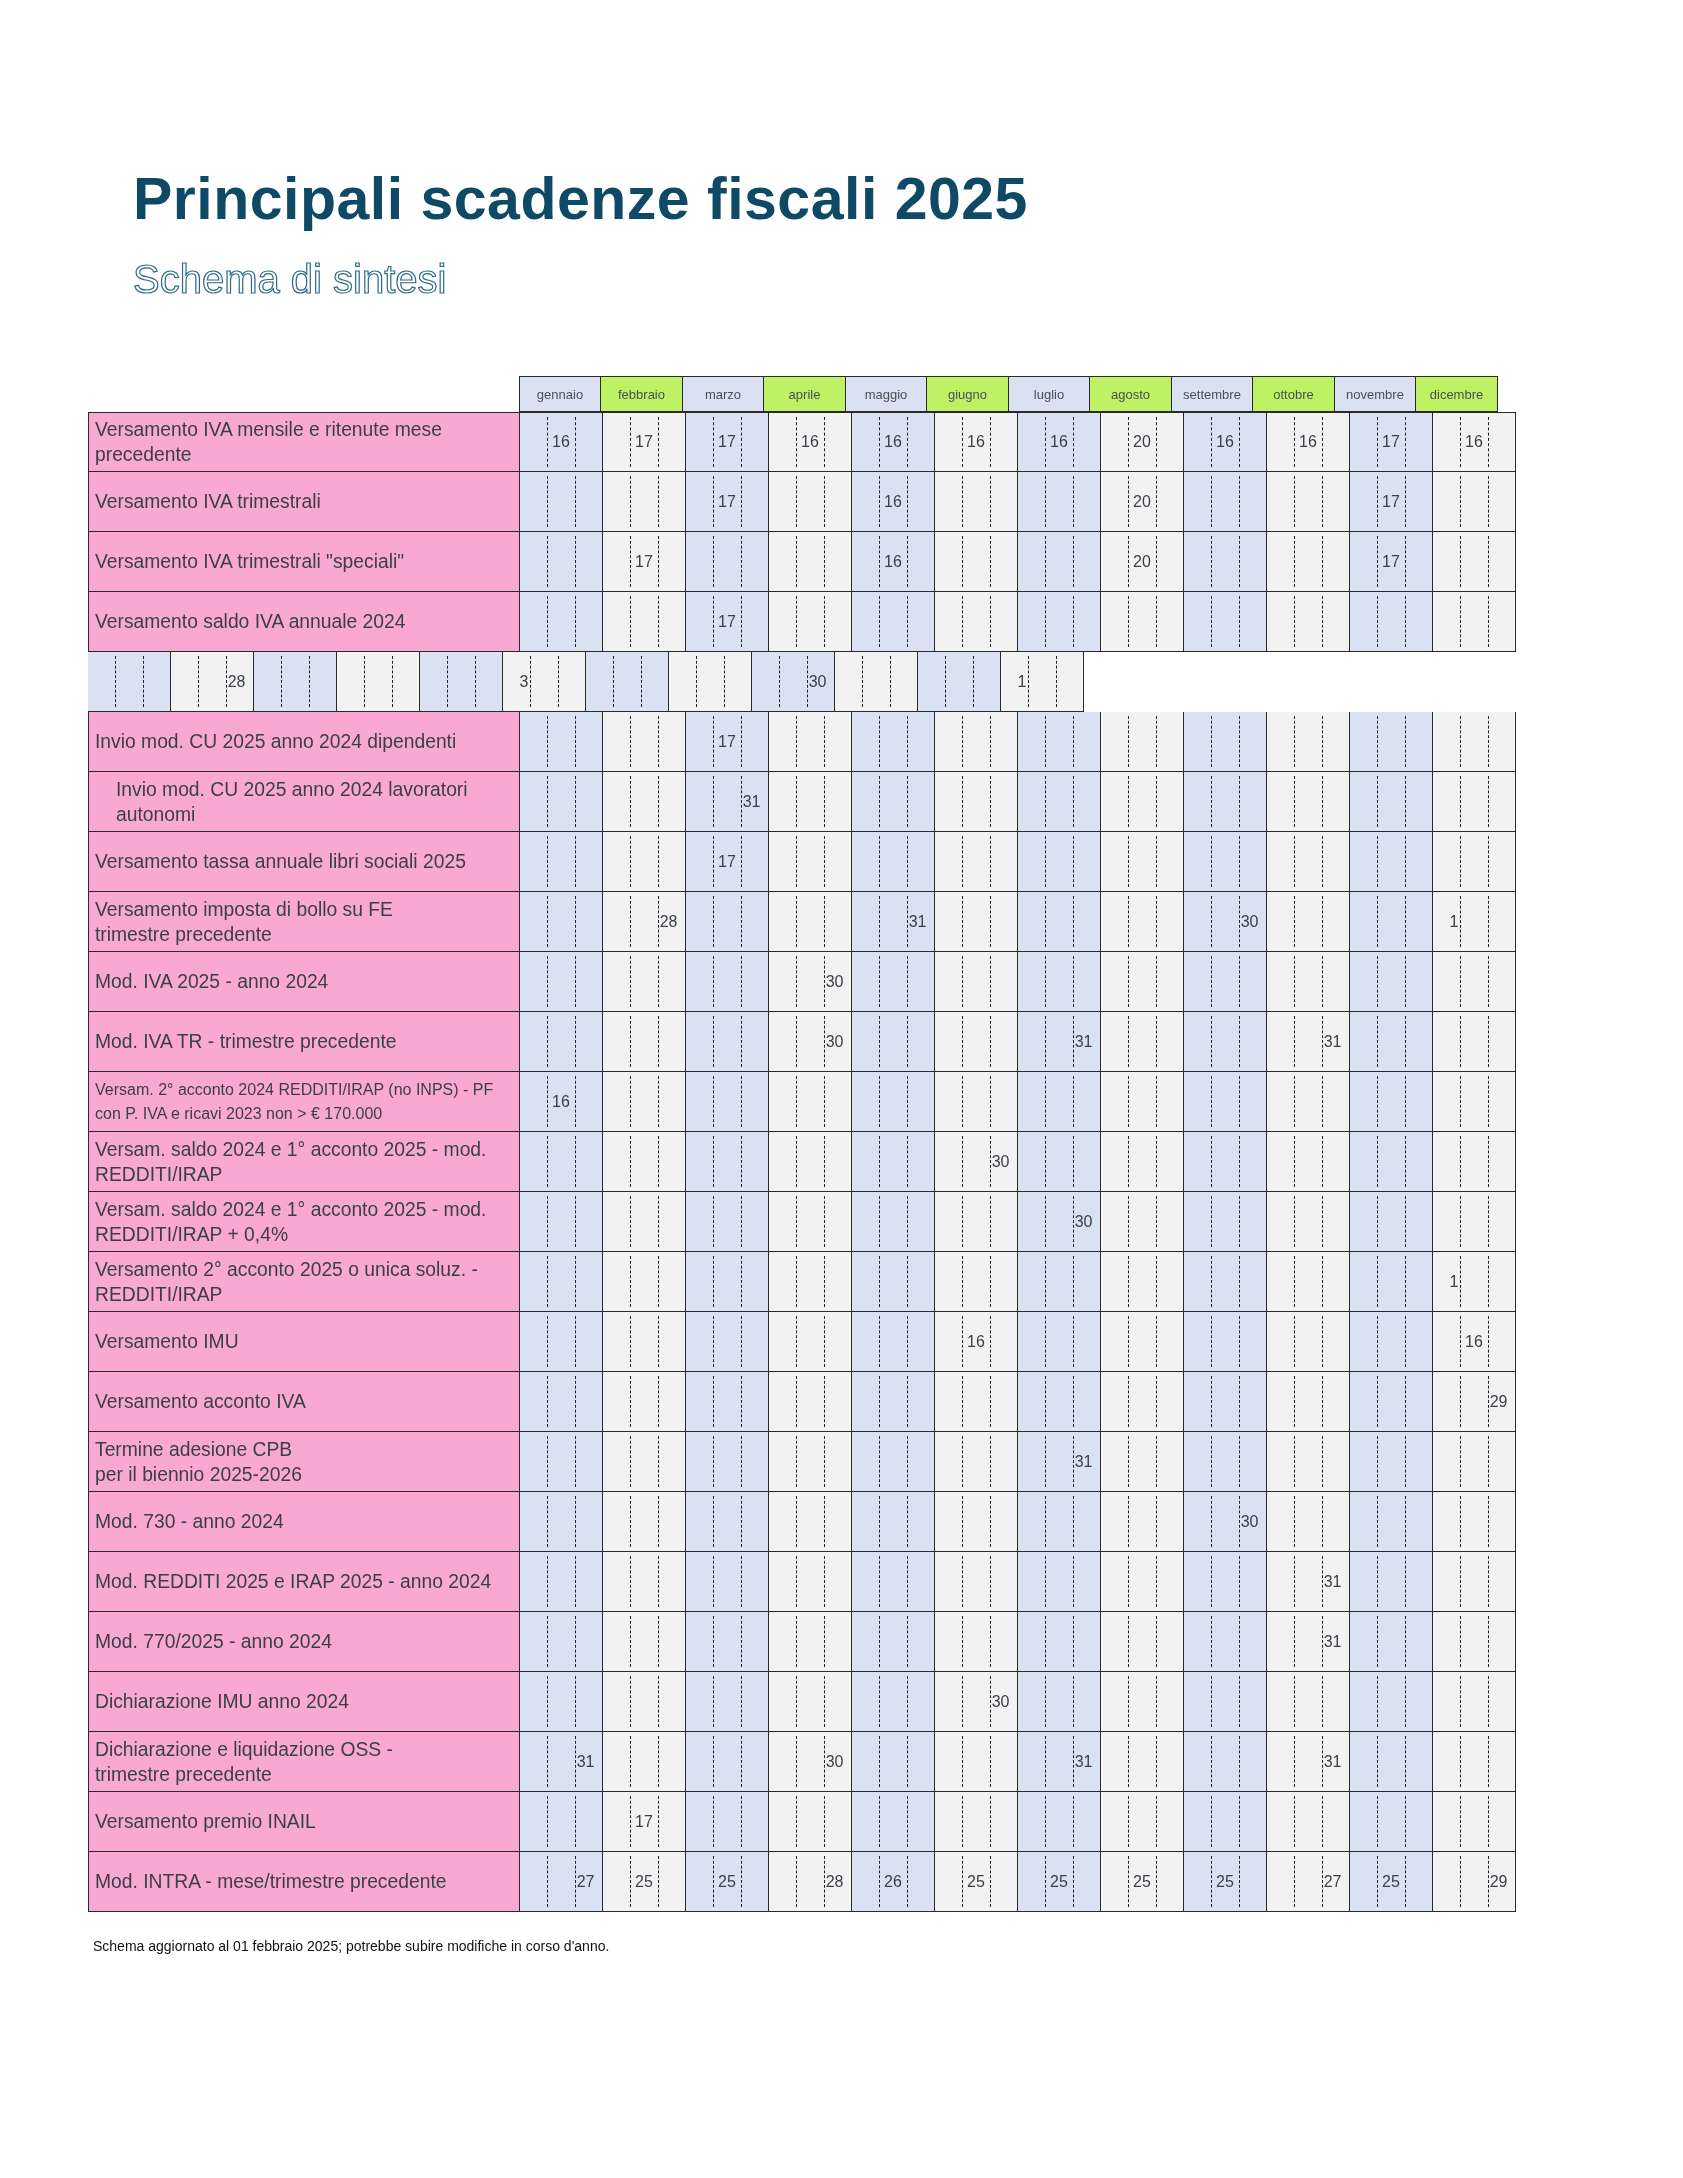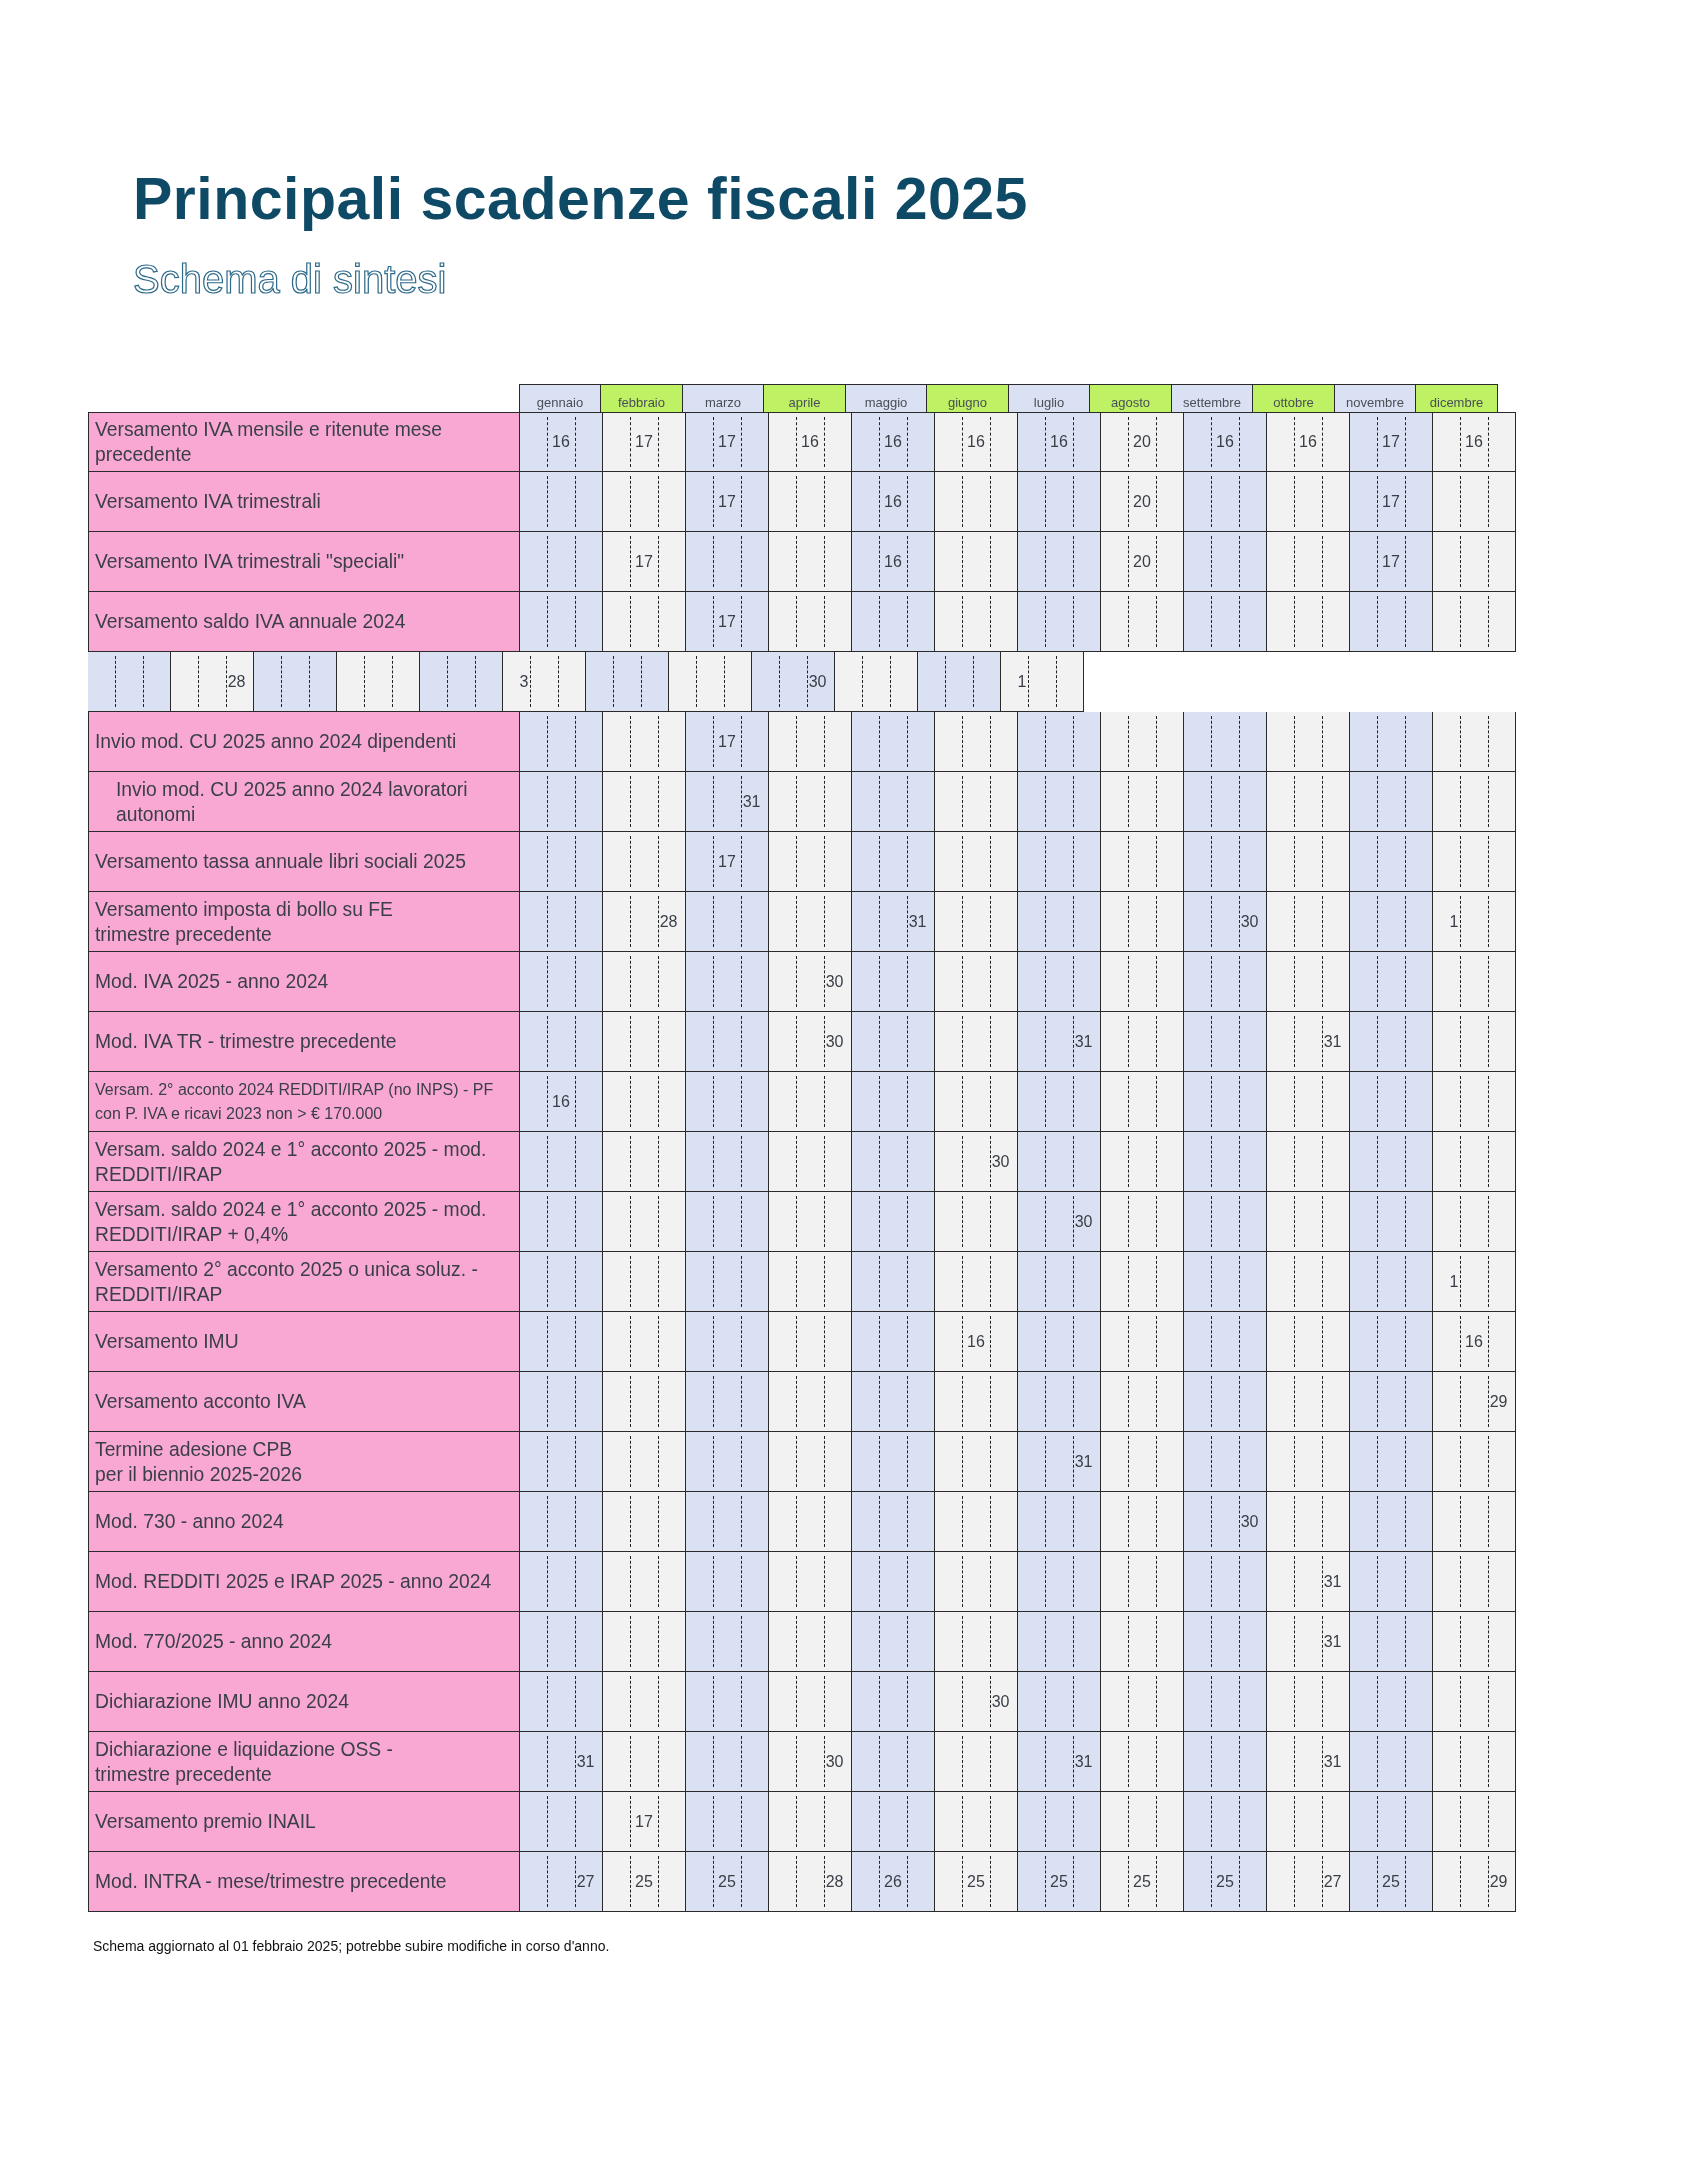--- a/index.html
+++ b/index.html
@@ -17,21 +17,21 @@
       position: absolute; left: 133px; top: 259px;
       font-family: "Liberation Sans", sans-serif;
       font-size: 40px; line-height: 1;
       color: #ffffff;
       -webkit-text-stroke: 1.2px #2e6a8a;
       margin: 0;
     }
     .grid {
       position: absolute; left: 88px; top: 376px;
     }
-    .hdr-row { position: absolute; left: 432px; top: 0; height: 36px; display: flex; margin-top: 8px; }
+    .hdr-row { position: absolute; left: 432px; top: 0; height: 36px; display: flex; }
     .hdr-cell {
       width: 83px; height: 36px; box-sizing: border-box;
       border: 1.5px solid #2a2a2a; margin-left: -1.5px;
       display: flex; align-items: center; justify-content: center;
       font-size: 13px; color: #4a4f57;
     }
     .hdr-cell.alt { background: #d9e1f2; }
     .hdr-cell.plain { background: #bef264; }
     .rows { position: absolute; left: 0; top: 36px; }
     .row { display: flex; height: 60px; }

